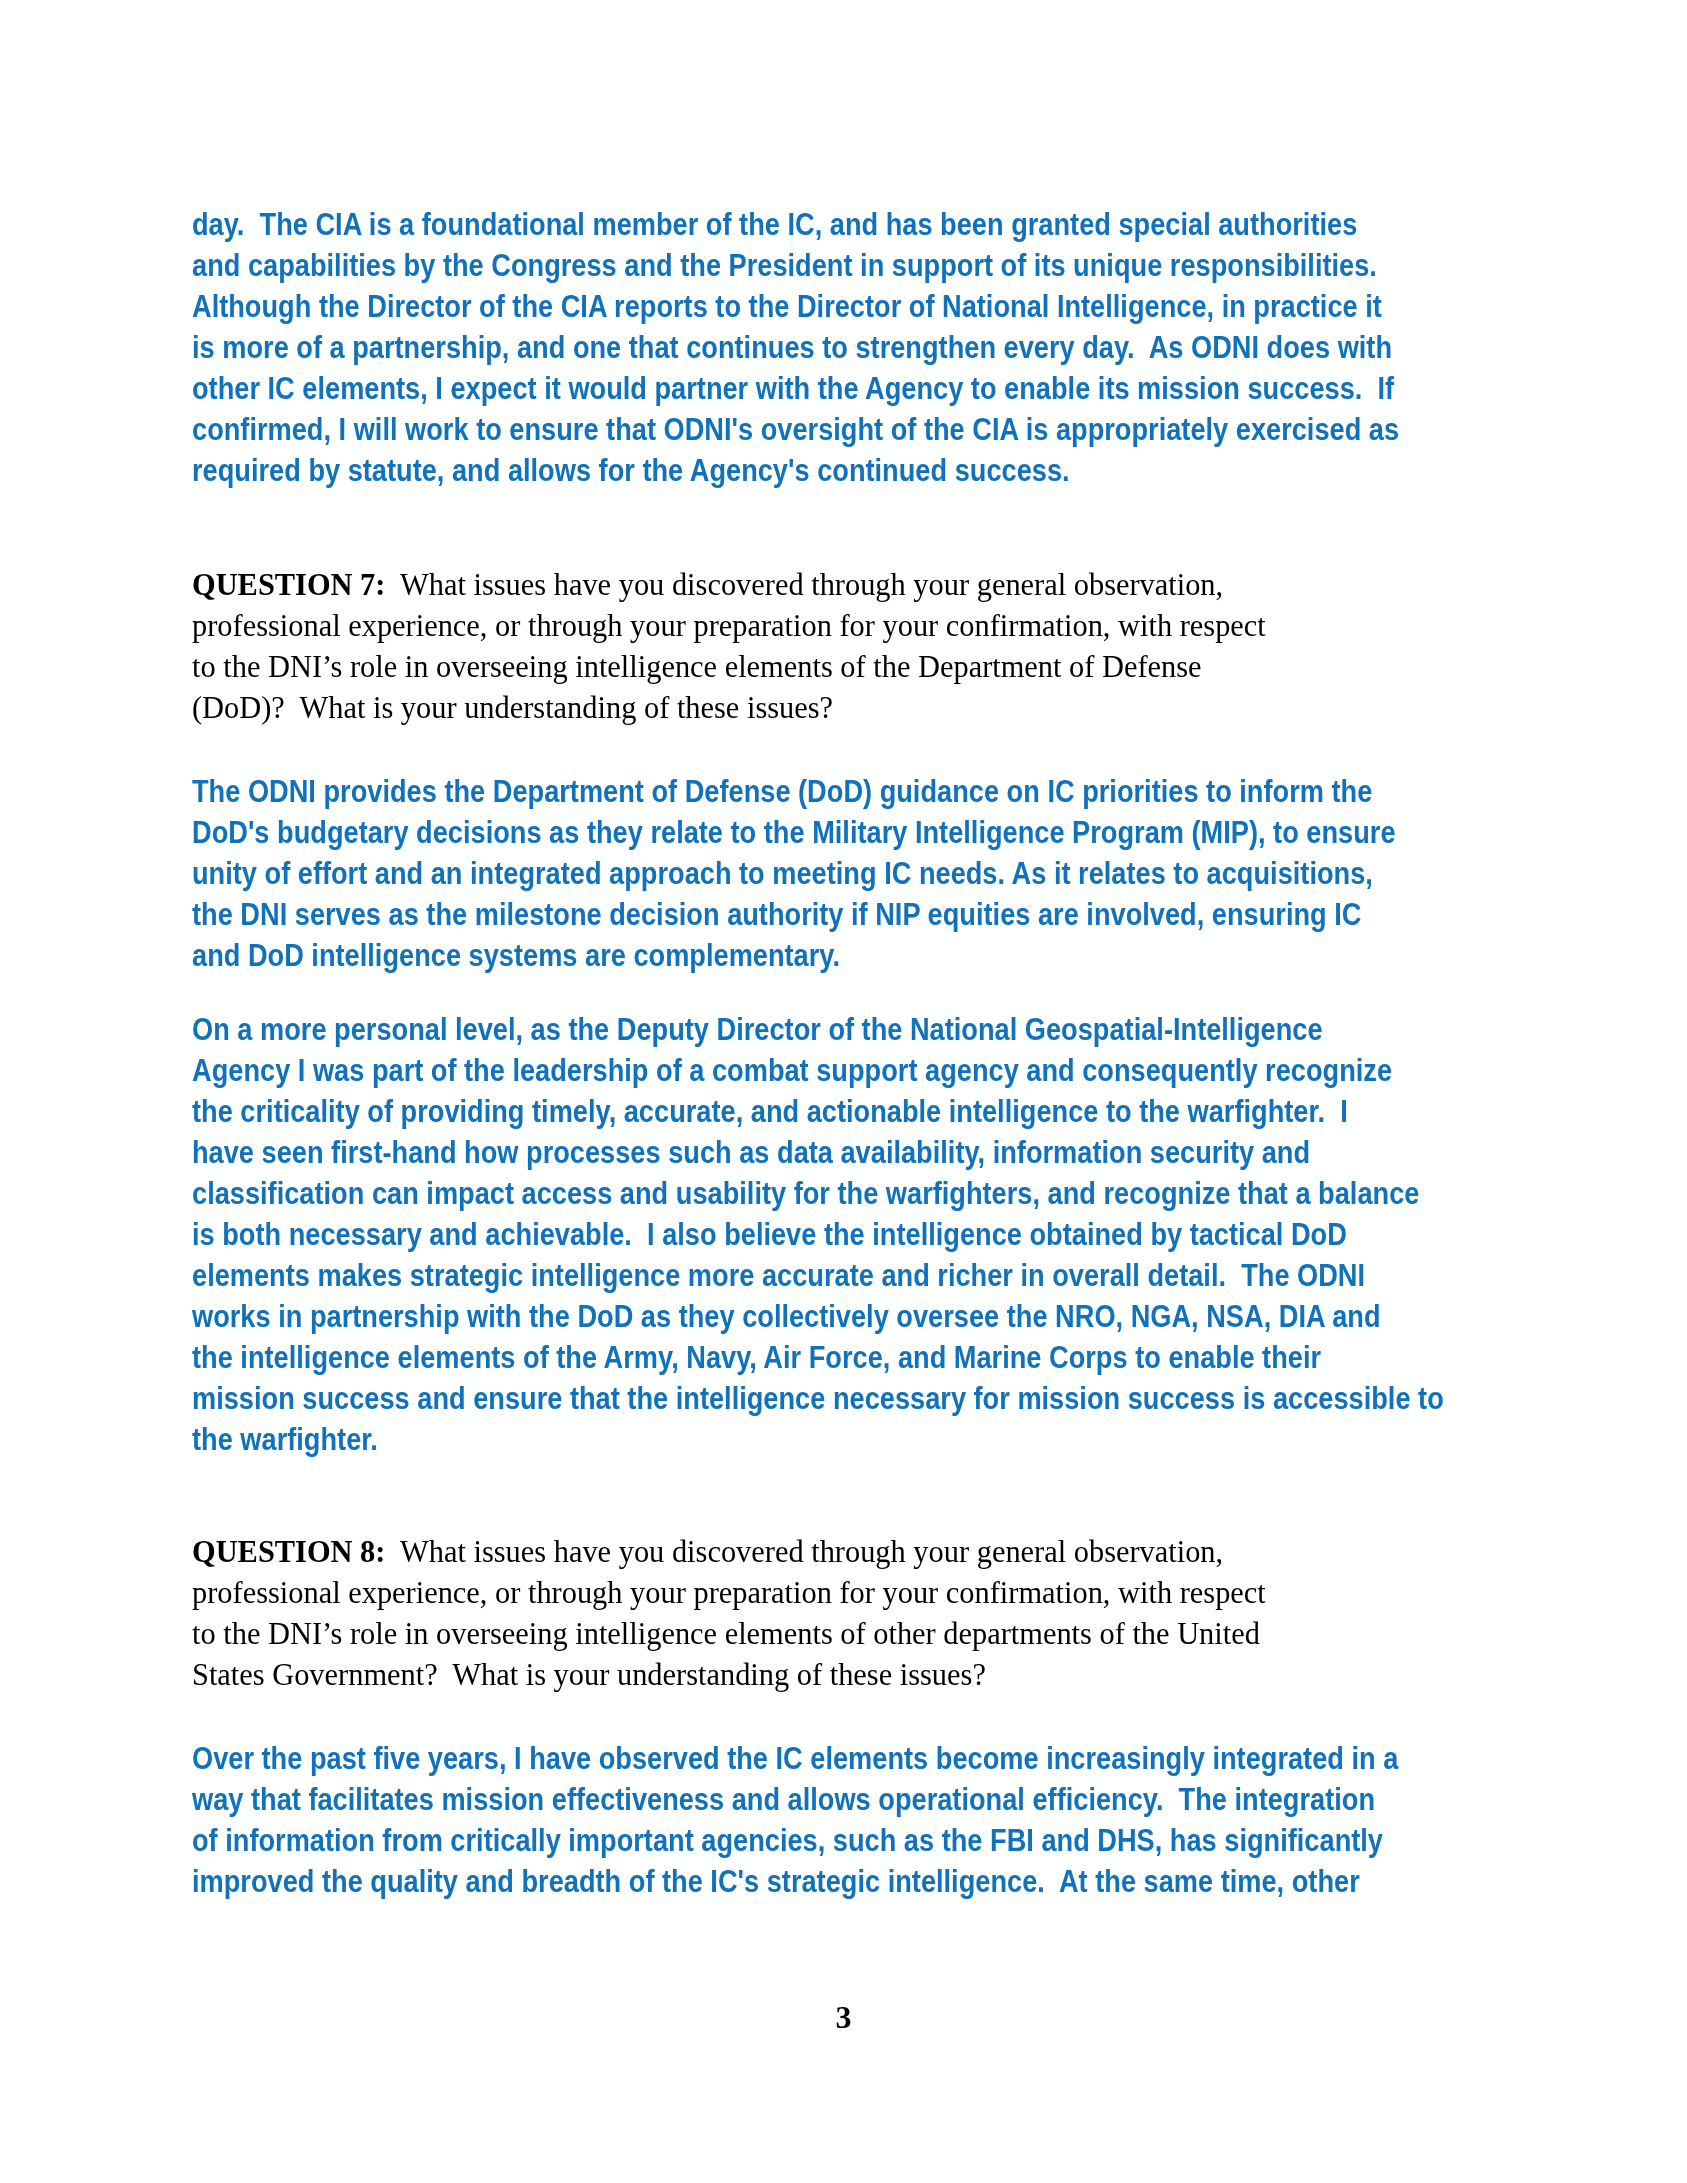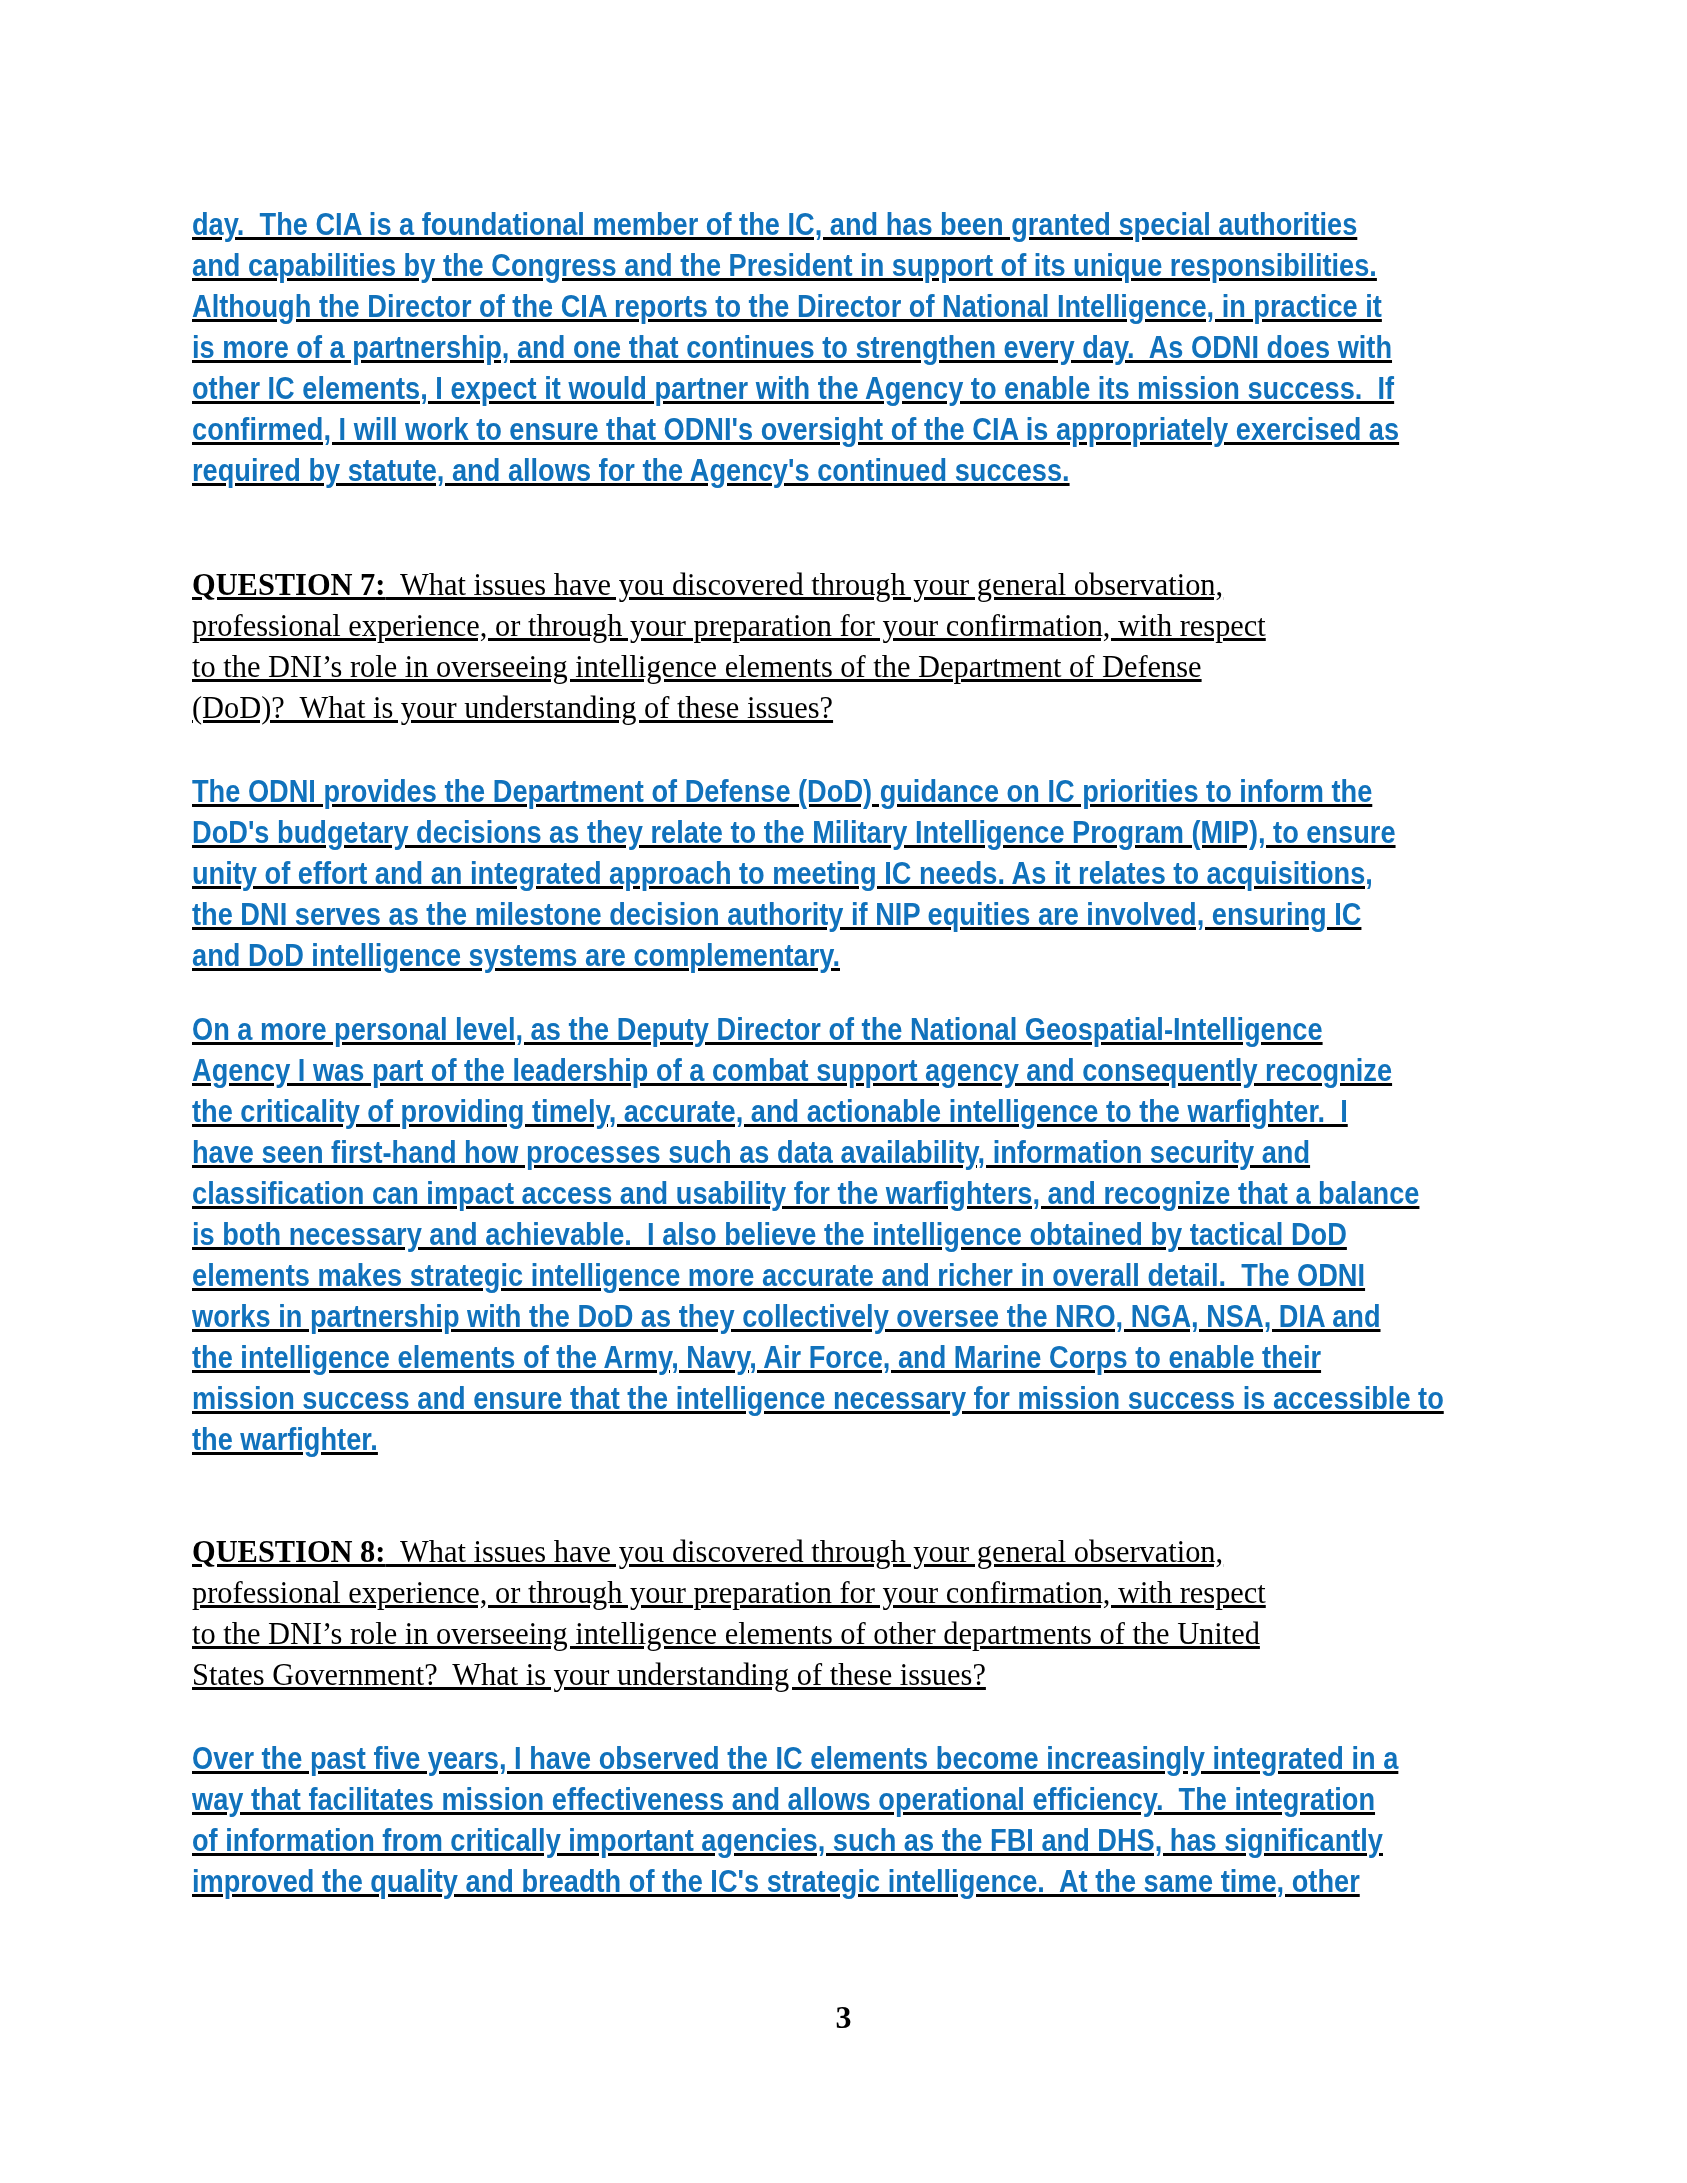--- a/index.html
+++ b/index.html
@@ -8,21 +8,20 @@
     background: #ffffff;
   }
   .page {
     position: relative;
     width: 1687px;
     height: 2183px;
     background: #ffffff;
     box-sizing: border-box;
     padding: 204px 0 0 192px;
     overflow: hidden;
-    text-decoration: underline;
   }
   .page p { margin: 0; }
   .para-blue {
     color: var(--answer-blue, #1172BC);
     font-family: "Liberation Sans", sans-serif;
     font-weight: bold;
     font-size: 32px;
     line-height: 41px;
     white-space: pre;
     transform: scaleX(0.85);

